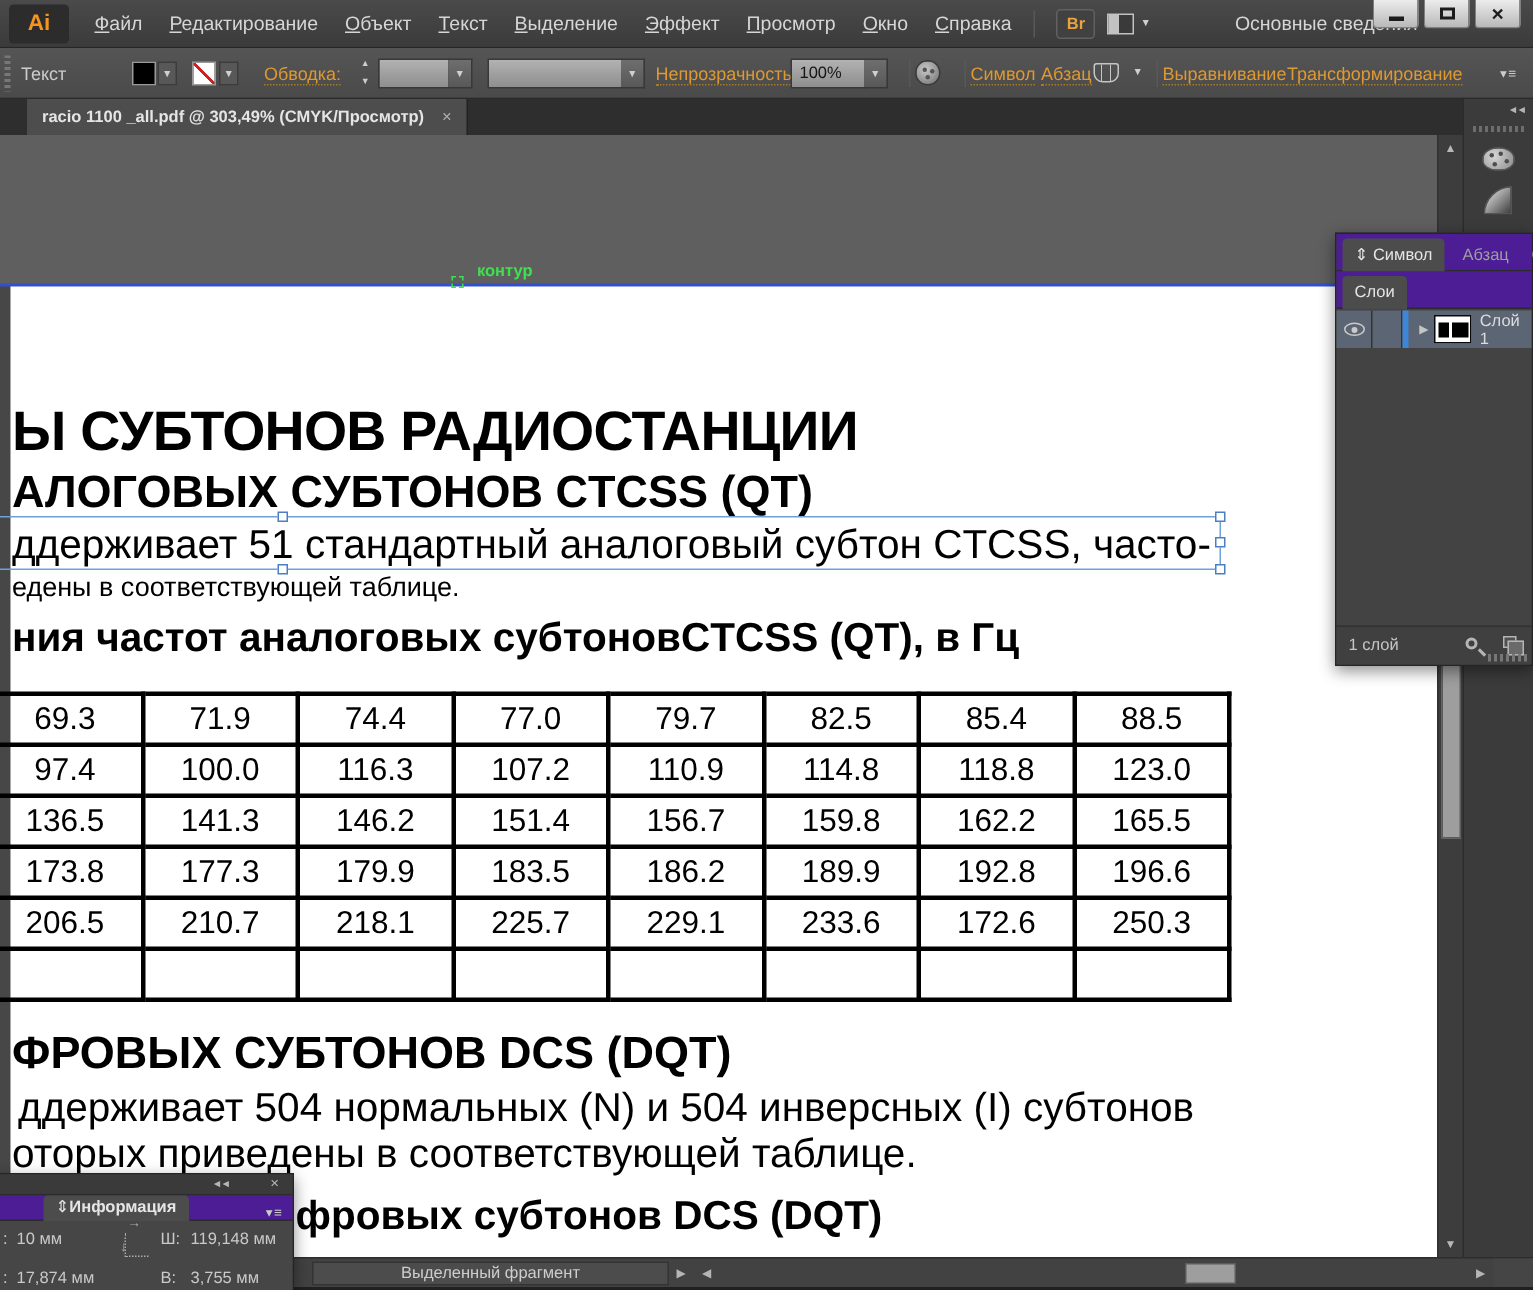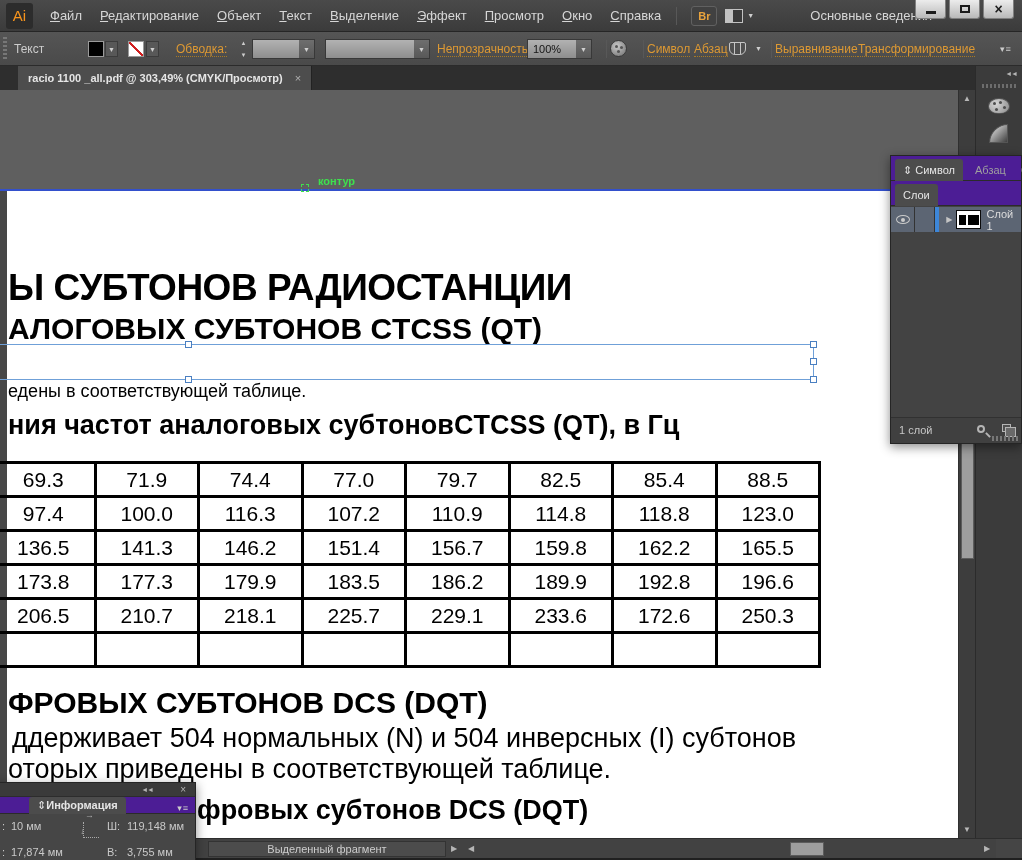--- a/index.html
+++ b/index.html
@@ -11,22 +11,22 @@
   }
   .abs { position:absolute; }
 
   
   .menubar {
     position:absolute; left:0; top:0; width:1022px; height:32px;
     background:linear-gradient(#4a4a4a,#3b3b3b); border-bottom:1px solid #262626;
     display:flex; align-items:center; color:#d6d6d6; font-size:13px;
   }
   .ai-logo {
-    width:27px; height:26px; margin:0 8px 0 6px; background:#2c2c2c; border-radius:3px;
-    color:#f7941d; font-weight:normal; font-size:15px; display:flex; align-items:center; justify-content:center;
+    width:40px; height:26px; margin:0 8px 0 6px; background:#2c2c2c; border-radius:3px;
+    color:#f7941d; font-weight:bold; font-size:15px; display:flex; align-items:center; justify-content:center;
   }
   .mi { display:inline-block; padding:12px 9px; line-height:30px; cursor:default; }
   .mi::first-letter { text-decoration:underline; }
   .vsep { width:1px; height:18px; background:#585858; margin:0 6px; }
   .br-btn {
     width:26px; height:20px; background:#414141; border:1px solid #616161; border-radius:3px;
     color:#e8a33d; font-weight:bold; font-size:11px; display:flex; align-items:center; justify-content:center; margin:0 8px;
   }
   .arrange-icon { width:18px; height:14px; border:1px solid #c2c2c2; background:#3a3a3a; position:relative; }
   .arrange-icon::before { content:""; position:absolute; left:0; top:0; width:7px; height:12px; background:#c2c2c2; }
@@ -237,20 +237,21 @@
 
   <div class="canvas">
     <div class="page-edge"></div>
     <div class="page"></div>
     <div class="guide-line"></div>
     <div class="guide-cross"></div>
     <div class="smart-guide">контур</div>
 
     <div class="doc-text" style="left:8px; top:177px; font-size:37px; font-weight:bold; letter-spacing:-0.5px;">Ы СУБТОНОВ РАДИОСТАНЦИИ</div>
     <div class="doc-text" style="left:8px; top:222px; font-size:30px; font-weight:bold;">АЛОГОВЫХ СУБТОНОВ CTCSS (QT)</div>
+    <div class="doc-text" style="left:8px; top:258px; font-size:27px;">ддерживает 51 стандартный аналоговый субтон CTCSS, часто-</div>
     <div class="doc-text" style="left:8px; top:291px; font-size:18px;">едены в соответствующей таблице.</div>
     <div class="doc-text" style="left:8px; top:320px; font-size:27px; font-weight:bold;">ния частот аналоговых субтоновCTCSS (QT), в Гц</div>
 
     <table class="freq-table">
       <tbody>
           <tr>
         <td>69.3</td>
             <td>71.9</td>
             <td>74.4</td>
             <td>77.0</td>

